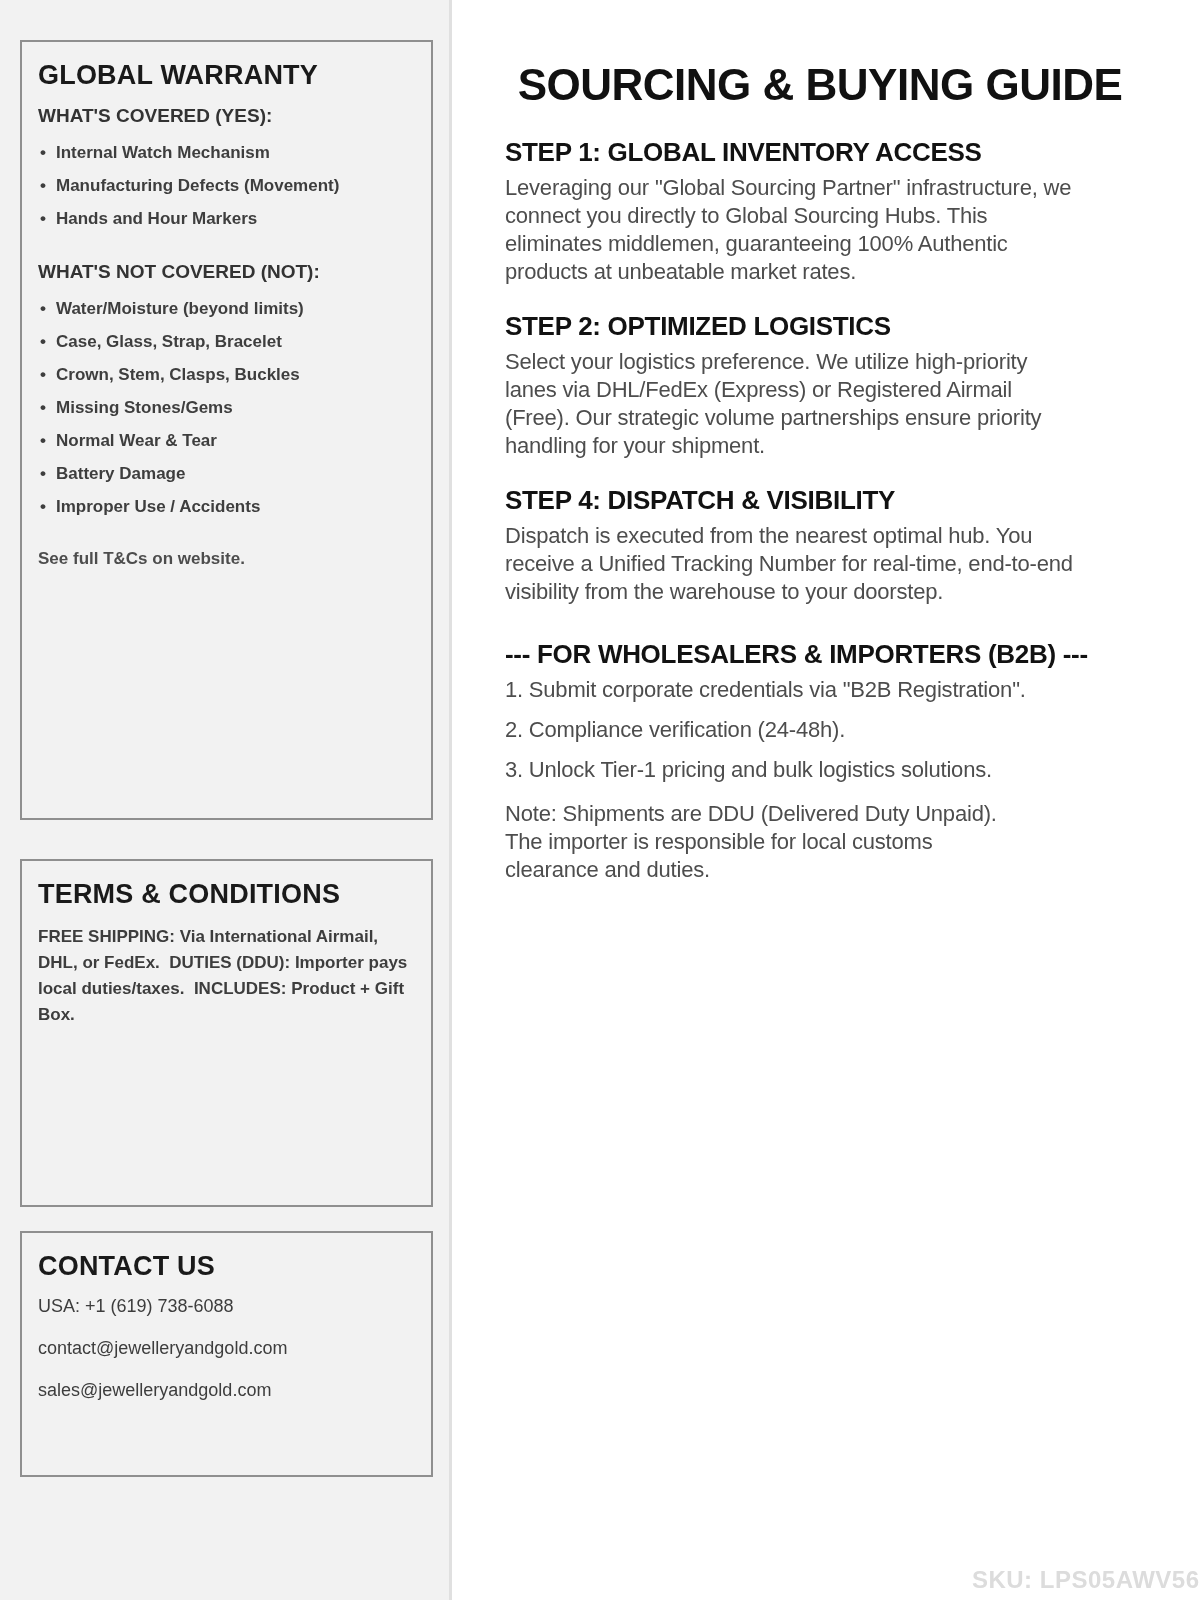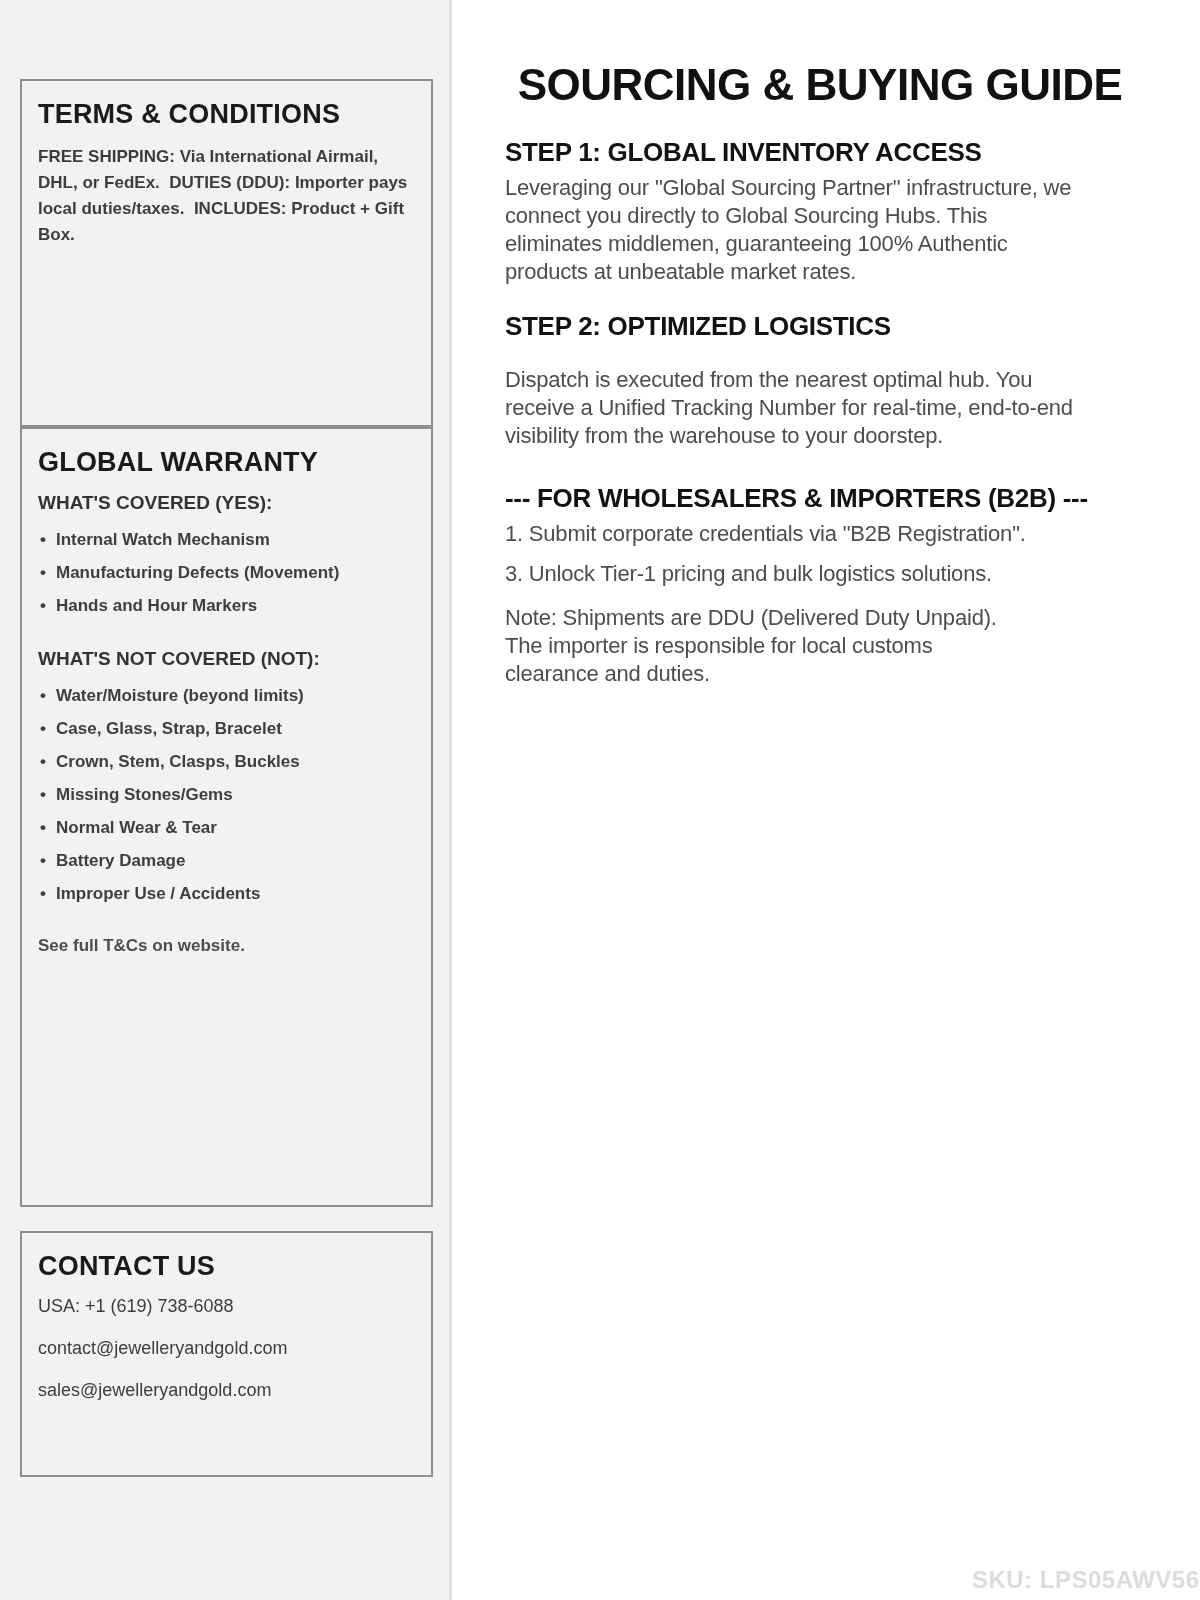--- a/index.html
+++ b/index.html
@@ -93,25 +93,20 @@
     letter-spacing: 0.5px; white-space: nowrap;
   }
 </style>
 </head>
 <body>
 
 <div class="page">
 
   <aside class="sidebar">
 
-    <section class="panel panel-terms">
-      <h2 class="panel-title">TERMS &amp; CONDITIONS</h2>
-      <p class="terms-body">FREE SHIPPING: Via International Airmail, DHL, or FedEx.  DUTIES (DDU): Importer pays local duties/taxes.  INCLUDES: Product + Gift Box.</p>
-    </section>
-
     <section class="panel panel-warranty">
       <h2 class="panel-title">GLOBAL WARRANTY</h2>
       <h3 class="sub-heading">WHAT'S COVERED (YES):</h3>
       <ul class="bullets">
         <li>Internal Watch Mechanism</li>
         <li>Manufacturing Defects (Movement)</li>
         <li>Hands and Hour Markers</li>
       </ul>
       <h3 class="sub-heading spaced">WHAT'S NOT COVERED (NOT):</h3>
       <ul class="bullets">
@@ -119,49 +114,57 @@
         <li>Case, Glass, Strap, Bracelet</li>
         <li>Crown, Stem, Clasps, Buckles</li>
         <li>Missing Stones/Gems</li>
         <li>Normal Wear &amp; Tear</li>
         <li>Battery Damage</li>
         <li>Improper Use / Accidents</li>
       </ul>
       <p class="footnote">See full T&amp;Cs on website.</p>
     </section>
 
+    <section class="panel panel-terms">
+      <h2 class="panel-title">TERMS &amp; CONDITIONS</h2>
+      <p class="terms-body">FREE SHIPPING: Via International Airmail, DHL, or FedEx.  DUTIES (DDU): Importer pays local duties/taxes.  INCLUDES: Product + Gift Box.</p>
+    </section>
+
     <section class="panel panel-contact">
       <h2 class="panel-title">CONTACT US</h2>
       <p class="contact-line">USA: +1 (619) 738-6088</p>
       <p class="contact-line">contact@jewelleryandgold.com</p>
       <p class="contact-line">sales@jewelleryandgold.com</p>
     </section>
 
   </aside>
 
   <main class="main">
     <h1 class="guide-title">SOURCING &amp; BUYING GUIDE</h1>
 
     <section class="step">
       <h2 class="step-heading">STEP 1: GLOBAL INVENTORY ACCESS</h2>
       <p class="step-body">Leveraging our "Global Sourcing Partner" infrastructure, we connect you directly to Global Sourcing Hubs. This eliminates middlemen, guaranteeing 100% Authentic products at unbeatable market rates.</p>
     </section>
 
     <section class="step">
       <h2 class="step-heading">STEP 2: OPTIMIZED LOGISTICS</h2>
+      <p class="step-body">Select your logistics preference. We utilize high-priority lanes via DHL/FedEx (Express) or Registered Airmail (Free). Our strategic volume partnerships ensure priority handling for your shipment.</p>
     </section>
 
 
     <section class="step">
+      <h2 class="step-heading">STEP 4: DISPATCH &amp; VISIBILITY</h2>
       <p class="step-body">Dispatch is executed from the nearest optimal hub. You receive a Unified Tracking Number for real-time, end-to-end visibility from the warehouse to your doorstep.</p>
     </section>
 
     <section class="b2b">
       <h2 class="step-heading">--- FOR WHOLESALERS &amp; IMPORTERS (B2B) ---</h2>
       <p class="b2b-line">1. Submit corporate credentials via "B2B Registration".</p>
+      <p class="b2b-line">2. Compliance verification (24-48h).</p>
       <p class="b2b-line">3. Unlock Tier-1 pricing and bulk logistics solutions.</p>
       <p class="b2b-line b2b-note">Note: Shipments are DDU (Delivered Duty Unpaid). The importer is responsible for local customs clearance and duties.</p>
     </section>
 
     <div class="sku">SKU: LPS05AWV56-</div>
   </main>
 
 </div>
 
 </body></html>

